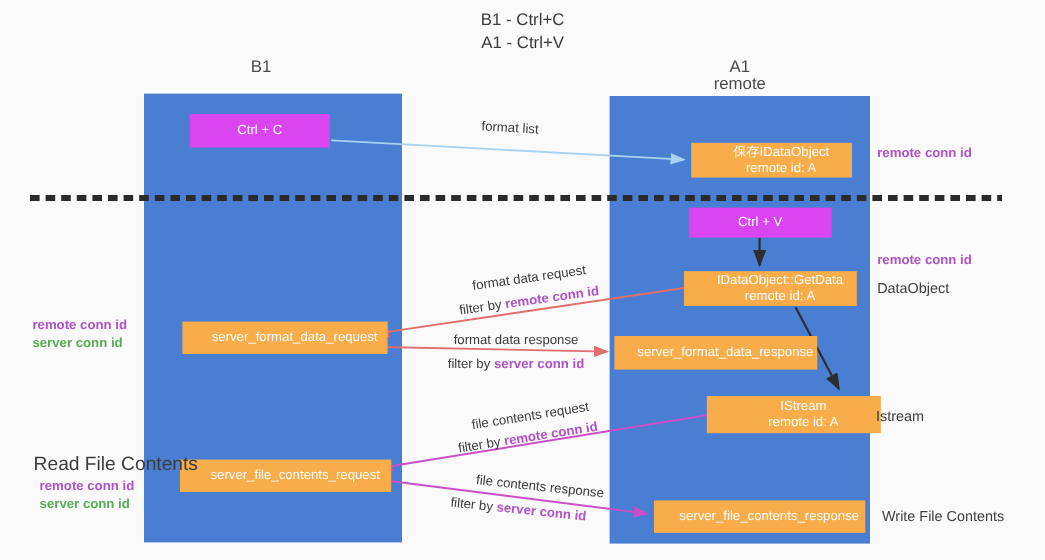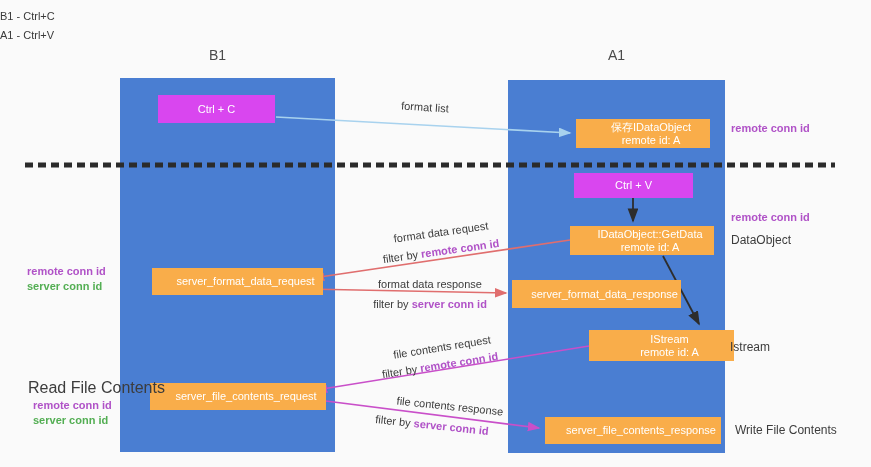--- a/index.html
+++ b/index.html
@@ -1,20 +1,20 @@
 <!DOCTYPE html>
 <html><head>
 <meta charset="utf-8">
 <style>
   html,body { margin:0; padding:0; }
   body { background:#fafafa; font-family:"Liberation Sans", sans-serif; }
   .canvas { position:relative; width:871px; height:467px; background:#fafafa; overflow:hidden; }
 
-  .title { position:absolute; top:7px; left:0; right:0; 
-           font-size:11px; line-height:19px; color:#3a3a3a; }
+  .title { position:absolute; top:7px; left:0; right:0; text-align:center;
+           font-size:14px; line-height:19px; color:#3a3a3a; }
 
   .col-header { position:absolute; text-align:center; font-size:14px; line-height:14px; color:#4a4a4a; }
   .col-header.left  { left:120px; top:48px; width:195px; }
   .col-header.right { left:508px; top:48px; width:217px; }
 
   .lane { position:absolute; background:#4a7ed2; }
   .lane.left  { left:120px; top:78px;  width:215px; height:374px; }
   .lane.right { left:508px; top:80px;  width:217px; height:373px; }
 
   .arrows { position:absolute; left:0; top:0; width:871px; height:467px; pointer-events:none; }
@@ -41,20 +41,21 @@
   <div class="title">
     <div>B1 - Ctrl+C</div>
     <div>A1 - Ctrl+V</div>
   </div>
 
   <div class="col-header left">
     <div>B1</div>
   </div>
   <div class="col-header right">
     <div>A1</div>
+    <div>remote</div>
   </div>
 
   <div class="lane left"></div>
   <div class="lane right"></div>
 
   <svg class="arrows" viewBox="0 0 871 467">
     <defs>
       <marker id="m-blue" markerWidth="9" markerHeight="8" refX="7" refY="3" orient="auto">
         <path d="M0,0 L8,3 L0,6 z" fill="#a8d2ee"></path>
       </marker>

